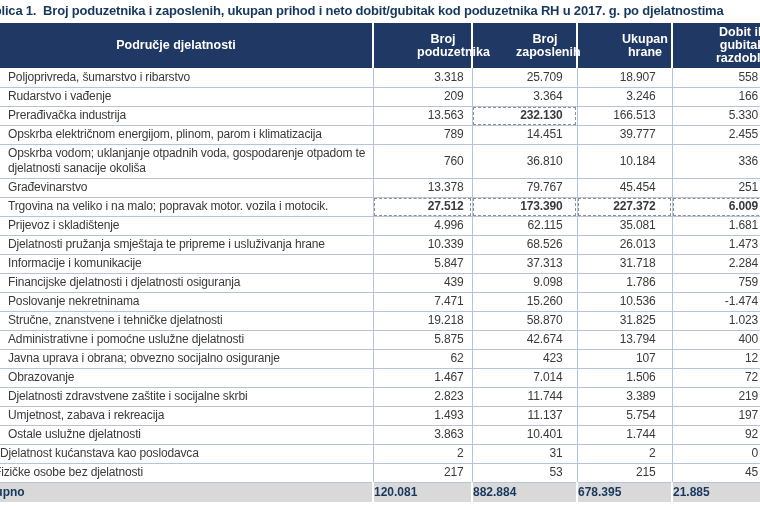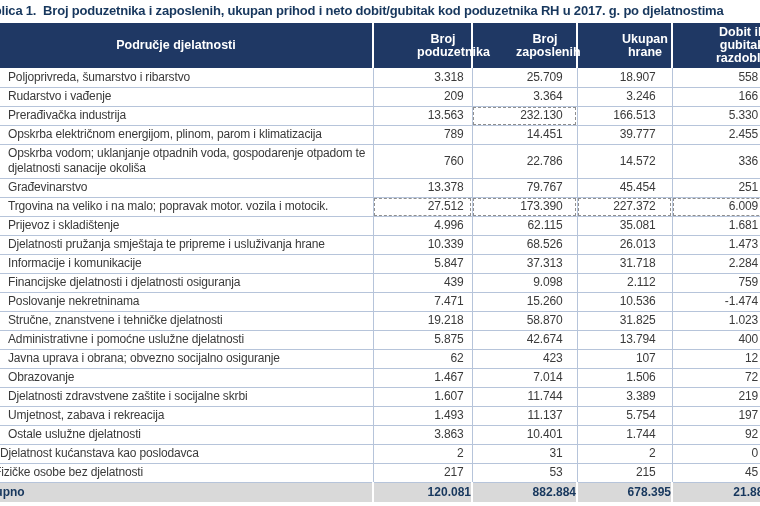--- a/index.html
+++ b/index.html
@@ -25,29 +25,29 @@
   tbody tr{height:19px;}
   tbody td{font-size:12px;color:var(--body-text);border-bottom:1px solid var(--border);
            padding:1.5px 0;line-height:15px;letter-spacing:-0.15px;vertical-align:middle;}
   td.name{padding-left:28px;text-align:left;}
   tr.indent-a td.name{padding-left:20px;}
   tr.indent-b td.name{padding-left:14px;}
   td.num{text-align:right;border-left:1px solid var(--border);
          font-variant-numeric:tabular-nums;}
   td.p0{padding-right:8px;} td.p1{padding-right:14px;padding-left:14px;}
   td.p2{padding-right:16px;} td.p3{padding-right:12px;}
-  td.dashed{position:relative;}
+  td.dashed{position:relative;font-weight:bold;}
   td.dashed::after{content:"";position:absolute;left:0;top:0;right:1px;bottom:0;
                    border:1px dashed var(--dash);pointer-events:none;}
   tfoot tr.total{height:20px;}
   tfoot tr.total td{background:var(--total-bg);color:var(--title-color);
                     font-weight:bold;font-size:12px;padding:2px 0;
                     border-top:1px solid #ffffff;}
   tfoot td.name{padding-left:10px;}
-  tfoot td.num{text-align:right;border-left:2px solid #ffffff;}
+  tfoot td.num{text-align:left;border-left:2px solid #ffffff;}
   .footer{font-size:12px;font-style:italic;color:#444444;padding-top:5px;
           white-space:pre;}
 </style>
 </head>
 <body>
 
 <div class="viewport">
   <div class="sheet">
     <div class="title">Tablica 1.  Broj poduzetnika i zaposlenih, ukupan prihod i neto dobit/gubitak kod poduzetnika RH u 2017. g. po djelatnostima</div>
     <table>
@@ -92,22 +92,22 @@
           <tr>
             <td class="name">Opskrba električnom energijom, plinom, parom i klimatizacija</td>
             <td class="num p0">789</td>
             <td class="num p1">14.451</td>
             <td class="num p2">39.777</td>
             <td class="num p3">2.455</td>
           </tr>
           <tr>
             <td class="name">Opskrba vodom; uklanjanje otpadnih voda, gospodarenje otpadom te djelatnosti sanacije okoliša</td>
             <td class="num p0">760</td>
-            <td class="num p1">22.786</td>
-            <td class="num p2">14.572</td>
+            <td class="num p1">36.810</td>
+            <td class="num p2">10.184</td>
             <td class="num p3">336</td>
           </tr>
           <tr>
             <td class="name">Građevinarstvo</td>
             <td class="num p0">13.378</td>
             <td class="num p1">79.767</td>
             <td class="num p2">45.454</td>
             <td class="num p3">251</td>
           </tr>
           <tr>
@@ -135,21 +135,21 @@
             <td class="name">Informacije i komunikacije</td>
             <td class="num p0">5.847</td>
             <td class="num p1">37.313</td>
             <td class="num p2">31.718</td>
             <td class="num p3">2.284</td>
           </tr>
           <tr>
             <td class="name">Financijske djelatnosti i djelatnosti osiguranja</td>
             <td class="num p0">439</td>
             <td class="num p1">9.098</td>
-            <td class="num p2">2.112</td>
+            <td class="num p2">1.786</td>
             <td class="num p3">759</td>
           </tr>
           <tr>
             <td class="name">Poslovanje nekretninama</td>
             <td class="num p0">7.471</td>
             <td class="num p1">15.260</td>
             <td class="num p2">10.536</td>
             <td class="num p3">-1.474</td>
           </tr>
           <tr>
@@ -175,21 +175,21 @@
           </tr>
           <tr>
             <td class="name">Obrazovanje</td>
             <td class="num p0">1.467</td>
             <td class="num p1">7.014</td>
             <td class="num p2">1.506</td>
             <td class="num p3">72</td>
           </tr>
           <tr>
             <td class="name">Djelatnosti zdravstvene zaštite i socijalne skrbi</td>
-            <td class="num p0">1.607</td>
+            <td class="num p0">2.823</td>
             <td class="num p1">11.744</td>
             <td class="num p2">3.389</td>
             <td class="num p3">219</td>
           </tr>
           <tr>
             <td class="name">Umjetnost, zabava i rekreacija</td>
             <td class="num p0">1.493</td>
             <td class="num p1">11.137</td>
             <td class="num p2">5.754</td>
             <td class="num p3">197</td>

